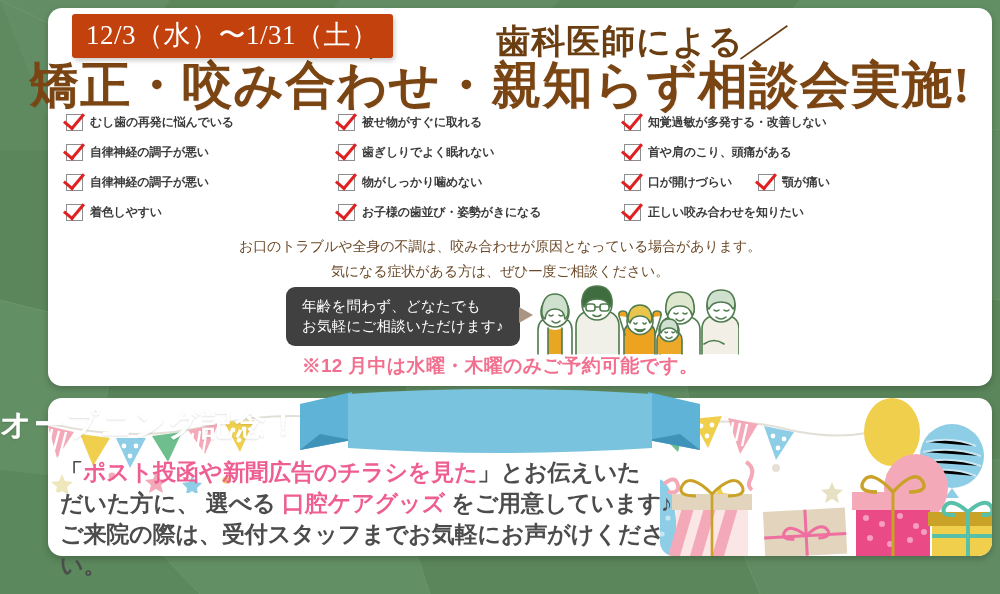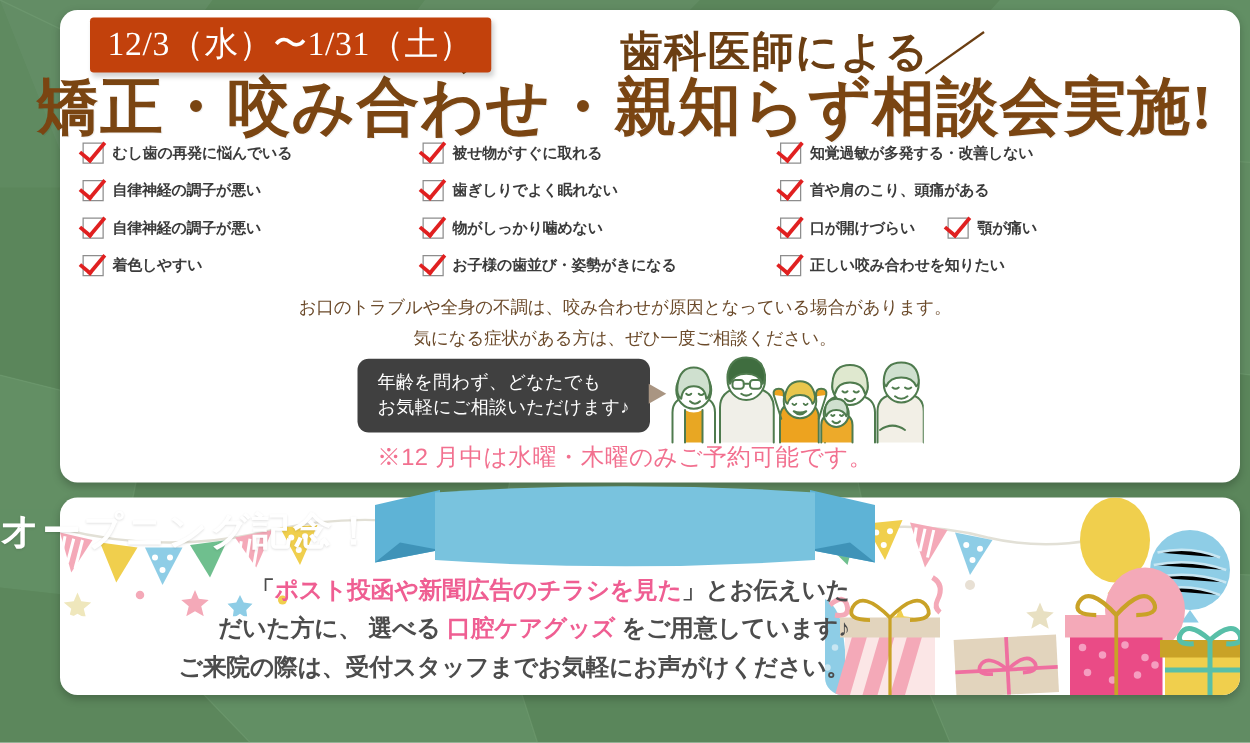--- a/index.html
+++ b/index.html
@@ -99,42 +99,42 @@
   }
   #bubble::after {
     content:""; position:absolute; right:-13px; top:20px;
     border-top:8px solid transparent; border-bottom:8px solid transparent;
     border-left:14px solid #a99582;
   }
 
   
   #note {
     position:absolute; left:0; right:0; top:353px; z-index:6;
-    text-align:center; color:#f2708f; font-weight:normal;
+    text-align:center; color:#f2708f; font-weight:bold;
     font-size:19px; letter-spacing:.3px;
   }
 
   
   #family { position:absolute; left:524px; top:276px; z-index:5; }
 
   
   #ribbon { position:absolute; left:300px; top:388px; z-index:7; }
   #ribbon-text {
     position:absolute; left:0; right:0; top:404px; z-index:8;
     color:#ffffff;
     font-family:"Liberation Serif", serif;
     font-weight:bold; font-size:31px; letter-spacing:2px;
     text-shadow:0 1px 2px rgba(0,0,0,.12);
   }
 
   
   #bottom-text {
     position:absolute; left:60px; top:457px; width:620px; z-index:7;
-    text-align:right; color:#4c4c4c; font-weight:bold;
-    font-size:19px; line-height:31px; letter-spacing:-.1px;
+    text-align:left; color:#4c4c4c; font-weight:bold;
+    font-size:23px; line-height:31px; letter-spacing:-.1px;
   }
   .hl { color:#ef5e92; }
 
   .deco { position:absolute; z-index:4; pointer-events:none; }
 </style>
 </head>
 <body>
 
 <svg id="bg" viewBox="0 0 1000 594" preserveAspectRatio="none">
   <rect width="1000" height="594" fill="#5f8a60"></rect>

